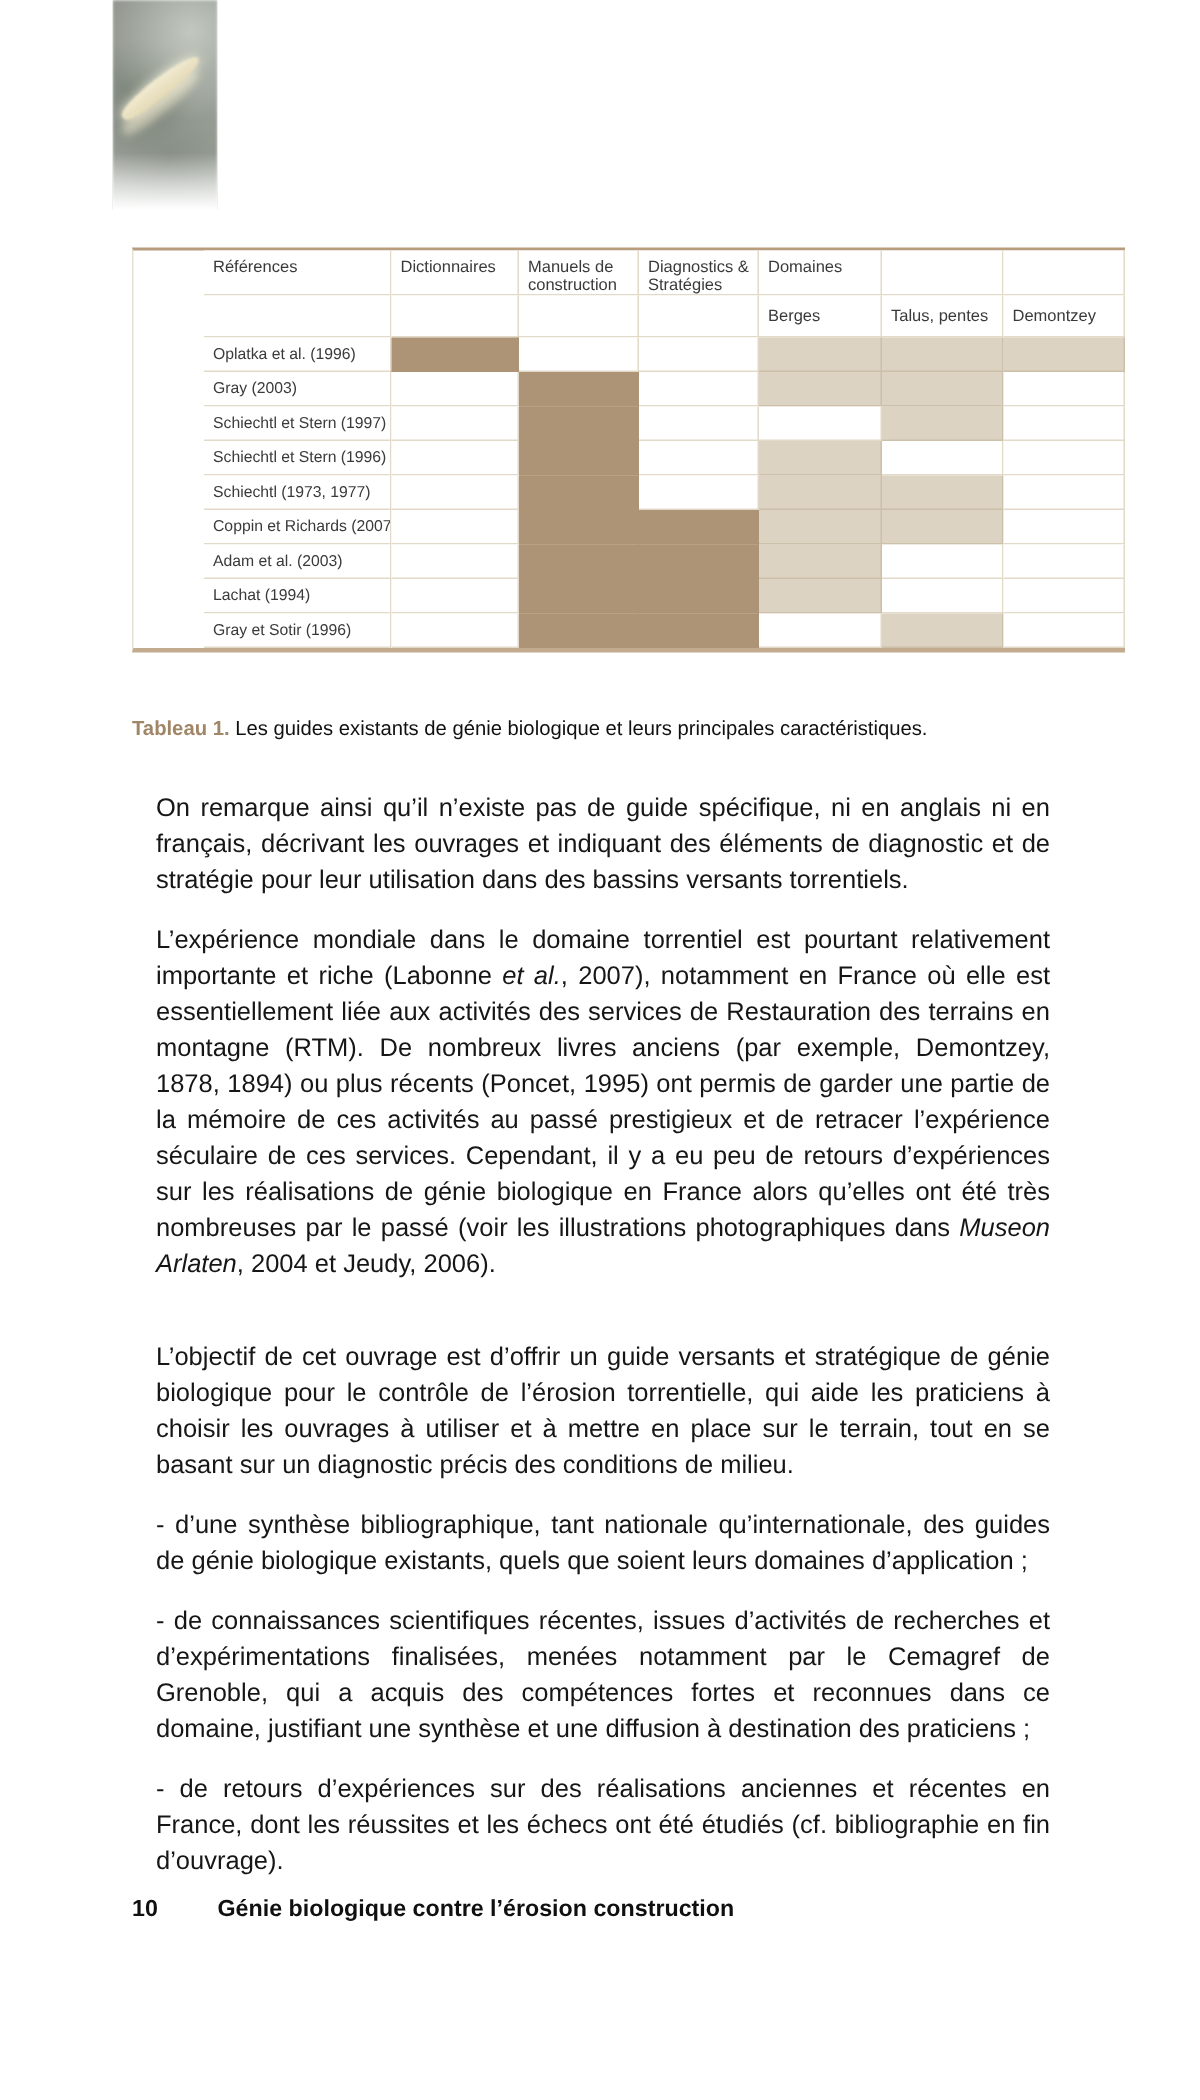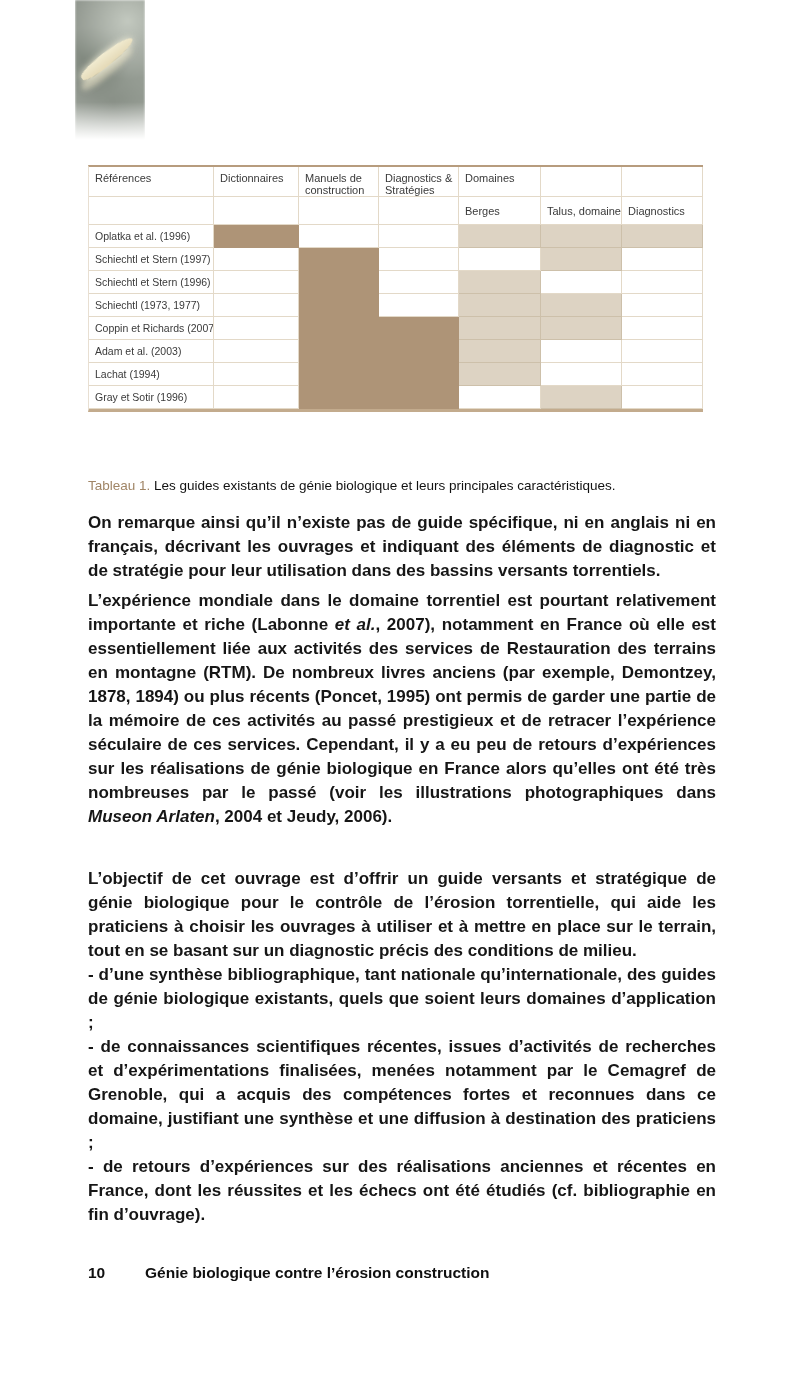--- a/index.html
+++ b/index.html
@@ -27,44 +27,44 @@
     box-shadow:0 0 7px rgba(248,244,222,.95), -6px 8px 5px rgba(235,228,200,.55);
   }
   .photo .fade{position:absolute;left:0;right:0;bottom:0;height:38px;
     background:linear-gradient(to bottom,rgba(255,255,255,0),#fff);}
 
   
   .tableau{
     position:absolute;left:88px;top:165px;width:614px;
     border-top:2px solid #b79c7e;border-bottom:3px solid #c3ab8d;
     border-left:1px solid #e8dfd2;
-    font-size:11px;color:#3a3a3a;
+    font-size:11px;color:#3a3a3a;padding-left:47px;
   }
   .trow{display:grid;grid-template-columns:125px 85px 80px 80px 82px 81px 81px;}
   .tcell{
     border-right:1px solid #e3d9c8;border-bottom:1px solid #e3d9c8;
     background:#fff;box-sizing:border-box;padding:0 0 0 6px;overflow:hidden;
   }
   .hcell{height:30px;padding-top:5px;line-height:12px;}
   .hcell2{height:28px;padding-top:8px;line-height:12px;}
   .dcell{height:23px;line-height:23px;font-size:10.5px;white-space:nowrap;}
   .tcell.dark{background:#ae9477;border-color:#ae9477;}
   .tcell.light{background:#ddd3c3;border-color:#cdc0aa;}
 
   
   .caption{position:absolute;left:88px;top:477px;width:625px;font-size:13.5px;line-height:18px;}
-  .caption .cap-label{color:#a08566;font-weight:normal;}
+  .caption .cap-label{color:#a08566;font-weight:bold;}
 
   
   .bodytext{
     position:absolute;left:88px;top:511px;width:628px;
     font-size:17px;line-height:24px;text-align:justify;color:#161616;
     hyphens:auto;-webkit-hyphens:auto;
   }
-  .bodytext p{margin:0;font-weight:bold;}
+  .bodytext p{margin:16px;}
   .bodytext p.gap-small{margin-top:6px;}
   .bodytext p.gap-large{margin-top:38px;}
 
   
   .footer{
     position:absolute;left:88px;top:1264px;width:620px;
     display:flex;align-items:flex-start;
     font-weight:bold;font-size:15.5px;color:#101010;
   }
   .footer .num{width:57px;}
@@ -87,32 +87,41 @@
     <div class="tcell hcell">Domaines</div>
     <div class="tcell hcell"></div>
     <div class="tcell hcell"></div>
   </div>
   <div class="trow">
     <div class="tcell hcell2"></div>
     <div class="tcell hcell2"></div>
     <div class="tcell hcell2"></div>
     <div class="tcell hcell2"></div>
     <div class="tcell hcell2">Berges</div>
-    <div class="tcell hcell2">Talus, domaine</div>
-    <div class="tcell hcell2">Diagnostics</div>
+    <div class="tcell hcell2">Talus, pentes</div>
+    <div class="tcell hcell2">Demontzey</div>
   </div>
   <div>
       <div class="trow">
         <div class="tcell dcell">Oplatka et al. (1996)</div>
         <div class="tcell dcell dark"></div>
         <div class="tcell dcell plain"></div>
         <div class="tcell dcell plain"></div>
         <div class="tcell dcell light"></div>
         <div class="tcell dcell light"></div>
         <div class="tcell dcell light"></div>
+      </div>
+      <div class="trow">
+        <div class="tcell dcell">Gray (2003)</div>
+        <div class="tcell dcell plain"></div>
+        <div class="tcell dcell dark"></div>
+        <div class="tcell dcell plain"></div>
+        <div class="tcell dcell light"></div>
+        <div class="tcell dcell light"></div>
+        <div class="tcell dcell plain"></div>
       </div>
       <div class="trow">
         <div class="tcell dcell">Schiechtl et Stern (1997)</div>
         <div class="tcell dcell plain"></div>
         <div class="tcell dcell dark"></div>
         <div class="tcell dcell plain"></div>
         <div class="tcell dcell plain"></div>
         <div class="tcell dcell light"></div>
         <div class="tcell dcell plain"></div>
       </div>

